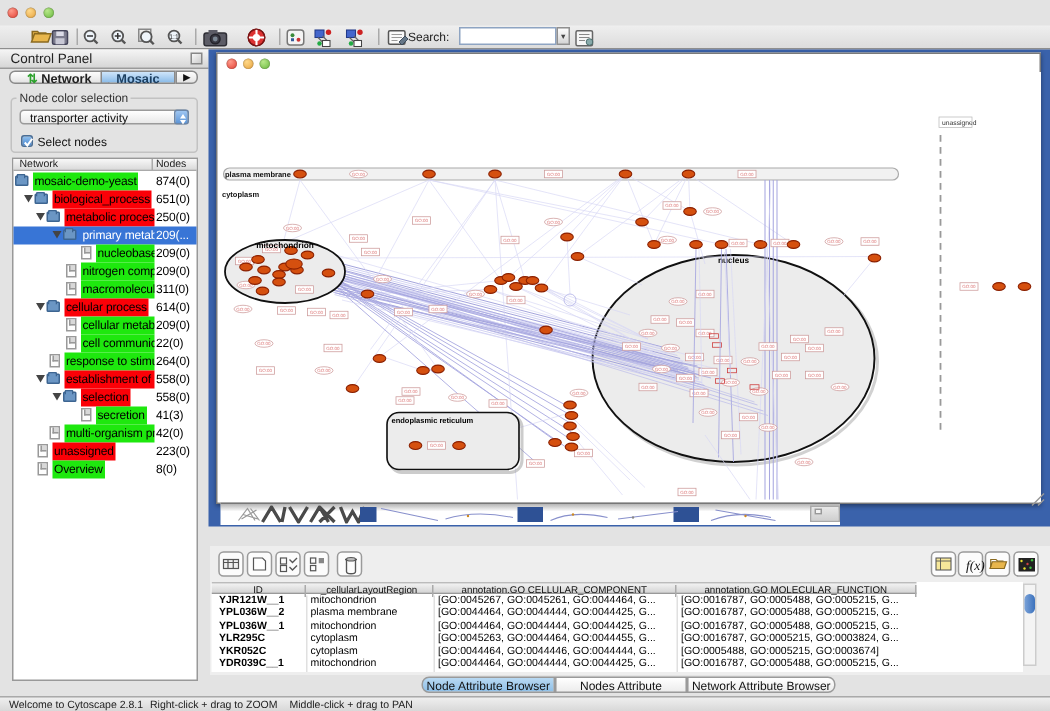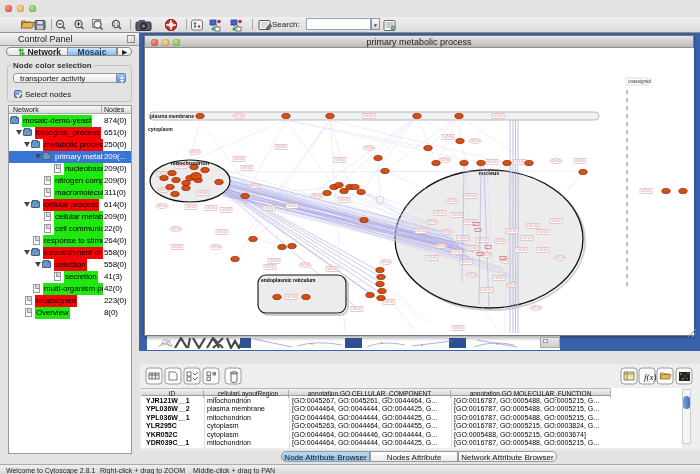--- a/index.html
+++ b/index.html
@@ -11,28 +11,28 @@
 .tl{border-radius:50%;width:7px;height:7px;top:4.5px;box-shadow:inset 0 0 1px rgba(0,0,0,.55)}
 
 #toolbar{left:0;top:17px;width:700px;height:16px;background:linear-gradient(180deg,#efefef,#dcdcdc);border-bottom:1px solid #8e8e8e}
 .tsep{top:19px;width:1px;height:11px;background:#aaa}
 #searchlbl{left:272px;top:20px;font-size:8px;color:#222}
 #searchfield{left:306px;top:18px;width:65px;height:12px;background:#fff;border:1px solid #8ea4c2}
 #searcharrow{left:371px;top:18px;width:9px;height:12px;background:linear-gradient(180deg,#fdfdfd,#d5d5d5);border:1px solid #909090;font-size:5px;line-height:12px;text-align:center;color:#444}
 
 #cpanel{left:0;top:33px;width:139px;height:430px;background:#e3e3e3}
 #cpanelbar{left:0;top:33px;width:139px;height:13px;background:linear-gradient(180deg,#f5f5f5,#d6d6d6);border-bottom:1px solid #9a9a9a}
-#cpanelbar span{position:absolute;left:18px;top:1px;font-size:9px;color:#222}
+#cpanelbar span{position:absolute;left:7px;top:1px;font-size:9px;color:#222}
 #tabrow{left:6px;top:47px;width:126px;height:9px}
 .tab{position:absolute;top:0;height:9px;font-size:8.5px;font-weight:bold;text-align:center;border:1px solid #8a8a8a;background:linear-gradient(180deg,#fdfdfd,#e4e4e4);color:#222;line-height:8px}
 #tab1{left:0;width:67px;border-radius:4px 0 0 4px}
 #tab2{left:61px;width:50px;background:linear-gradient(180deg,#cfe5fa,#8abbe8);color:#1c3e5f}
 #tab3{left:111px;width:15px;border-radius:0 4px 4px 0;font-size:6px;color:#111}
 #groupbox{left:7px;top:65px;width:125px;height:37px;border:1px solid #c2c2c2;border-radius:3px}
-#grouplbl{left:11px;top:61px;font-size:8px;font-weight:bold;color:#333;background:#e3e3e3;padding:0 2px}
+#grouplbl{left:11px;top:61px;font-size:8px;font-weight:normal;color:#333;background:#e3e3e3;padding:0 2px}
 #dropdown{left:13px;top:73px;width:113px;height:10px;background:linear-gradient(180deg,#ffffff,#e8e8e8);border:1px solid #9a9a9a;border-radius:3px;font-size:8px;line-height:9px;padding-left:6px;color:#111}
 #dropbtn{left:116px;top:73px;width:10px;height:10px;background:linear-gradient(180deg,#9fc6f2,#5e96d8);border:1px solid #6b86a8;border-radius:2px;color:#fff;font-size:5px;line-height:5px;text-align:center}
 #checkbox{left:14px;top:90px;width:8px;height:8px;background:linear-gradient(180deg,#8fc0ef,#4a88cf);border:1px solid #4a6d94;border-radius:2px;color:#fff;font-size:8px;line-height:8px;text-align:center;font-weight:bold}
 #checklbl{left:25px;top:90px;font-size:8px;color:#111}
 
 #treebox{left:8px;top:105px;width:124px;height:349px;background:#fff;border:1px solid #999}
 #treehdr{left:0px;top:0px;width:122px;height:8px;background:linear-gradient(180deg,#f8f8f8,#dadada);border-bottom:1px solid #aaa}
 #treehdr .c1{position:absolute;left:4px;top:0px;font-size:7px;color:#222}
 #treehdr .c2{position:absolute;left:95px;top:0px;font-size:7px;color:#222}
 #treehdr .sep{position:absolute;left:92px;top:0;width:1px;height:8px;background:#aaa}
@@ -257,23 +257,20 @@
         <div class="trow" style="top:201px">
           <div class="file" style="left:16px"></div>
           <div class="lbl gl" style="left:26px;max-width:68px;">Overview</div>
           <div class="val" style="">8(0)</div>
         </div>
       </div>
   </div>
 
   <div class="abs" id="mdi">
     <div class="abs" id="netwin">
-      <div class="abs" id="nettitle">
-          <div class="title">primary metabolic process</div>
-        </div>
       <div class="abs tl" style="left:6px;top:2.5px;background:radial-gradient(circle at 35% 30%,#ff9a8a,#e33e32)"></div>
       <div class="abs tl" style="left:17px;top:2.5px;background:radial-gradient(circle at 35% 30%,#ffd98a,#e8a33d)"></div>
       <div class="abs tl" style="left:28px;top:2.5px;background:radial-gradient(circle at 35% 30%,#b8e88a,#68b93d)"></div>
       <div class="abs" id="canvas" style="left:1px;top:12px;width:548px;height:287px;overflow:hidden"><svg width="548" height="287" viewBox="146 48 548 287">
             <rect x="146" y="48" width="548" height="287" fill="#ffffff"></rect>
             <ellipse cx="491" cy="241" rx="94" ry="69" fill="none" stroke="#999999" stroke-opacity="0.45" stroke-width="2"></ellipse>
             <ellipse cx="489" cy="239" rx="94" ry="69" fill="#ececec" stroke="#111" stroke-width="1.3"></ellipse>
             <text x="489" y="175" font-size="5.5" font-weight="bold" fill="#000" text-anchor="middle">nucleus</text>
             <rect x="149" y="112" width="450" height="8" rx="4" fill="#f1f1f1" stroke="#aaa" stroke-width="0.8"></rect>
             <text x="150" y="118" font-size="5" font-weight="bold" fill="#111">plasma membrane</text>

